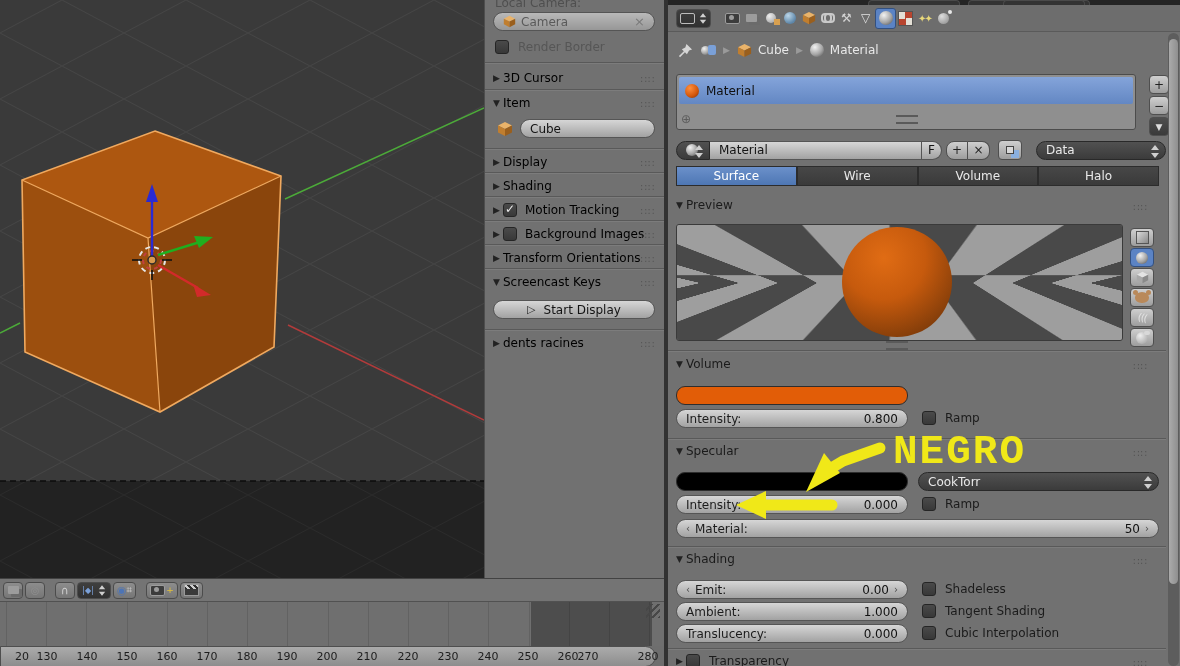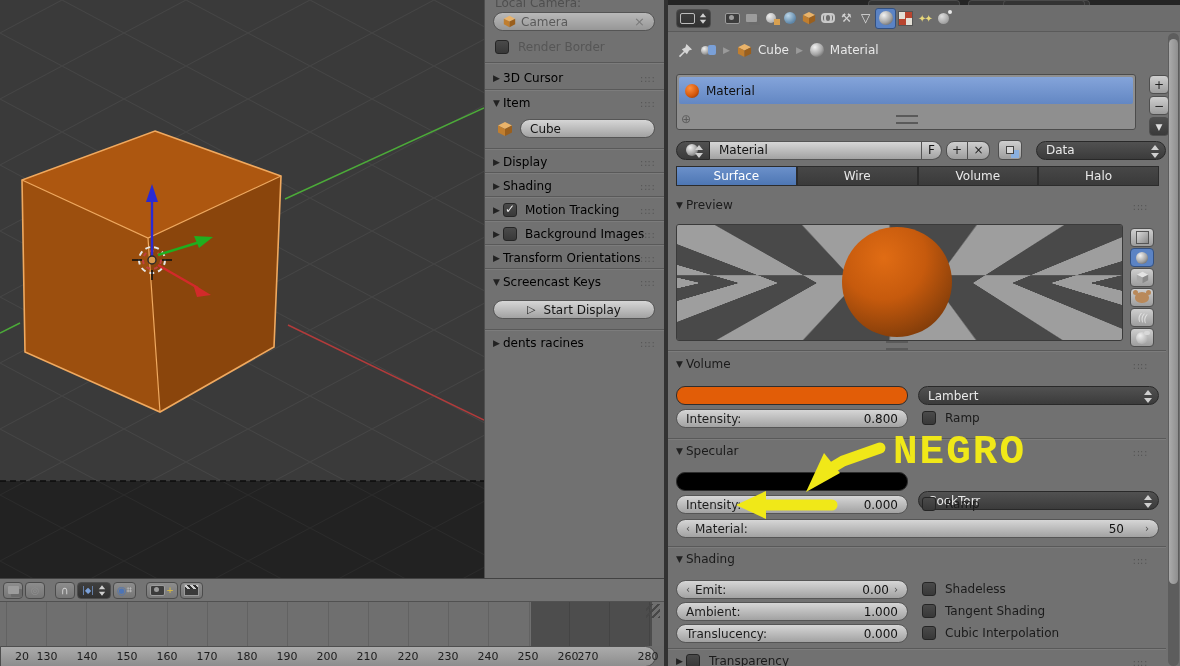--- a/index.html
+++ b/index.html
@@ -490,24 +490,20 @@
       </span>
 
     <div class="sep abs" style="left:0;top:350px;width:498px;"></div>
 
     <div class="phead abs" style="left:8px;top:357px;">
       <span class="tri">▼</span>
         <span>Volume</span>
     </div>
       <span class="grip abs" style="left:465px;top:359px;"></span>
     <div class="swatch abs" style="left:8px;top:386px;width:232px;background:#e25d07;"></div>
-    <div class="ddark abs" style="left:250px;top:386px;width:241px;">
-        <span>Lambert</span>
-        <span class="updn"></span>
-      </div>
     <div class="pill abs" style="left:8px;top:409px;width:232px;">
       <span class="lbl">Intensity:</span>
       <span class="val">0.800</span>
     </div>
     <div class="abs" style="left:254px;top:411px;display:flex;align-items:center;">
       <span class="chk"></span>
       <span class="ckl">Ramp</span>
     </div>
 
     <div class="sep abs" style="left:0;top:438px;width:498px;"></div>
@@ -528,21 +524,21 @@
     </div>
     <div class="abs" style="left:254px;top:497px;display:flex;align-items:center;">
       <span class="chk"></span>
       <span class="ckl">Ramp</span>
     </div>
     <div class="pill abs" style="left:8px;top:519px;width:483px;">
       <span style="display:flex;align-items:center;gap:5px;">
           <span class="sarr">‹</span>
           <span class="lbl">Material:</span>
         </span>
-      <span style="display:flex;align-items:center;gap:21px;">
+      <span style="display:flex;align-items:center;gap:5px;">
           <span class="val">50</span>
           <span class="sarr">›</span>
         </span>
     </div>
 
     <div class="sep abs" style="left:0;top:546px;width:498px;"></div>
 
     <div class="phead abs" style="left:8px;top:552px;">
       <span class="tri">▼</span>
         <span>Shading</span>

